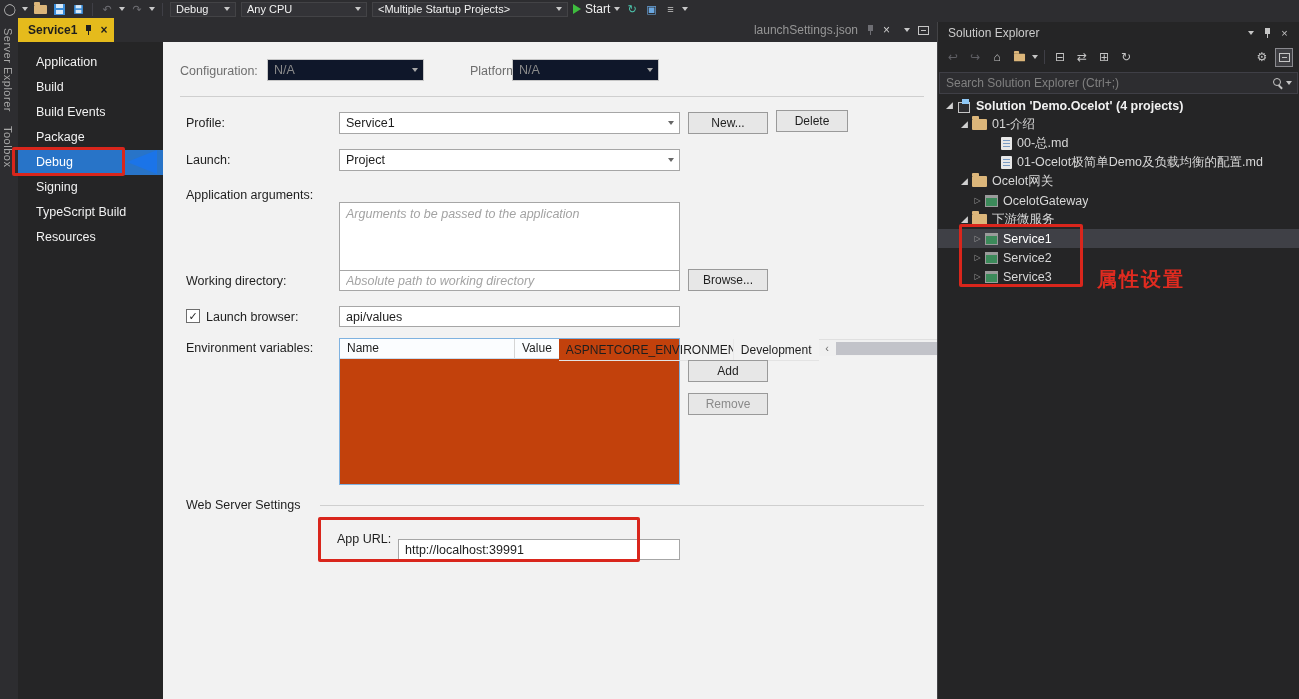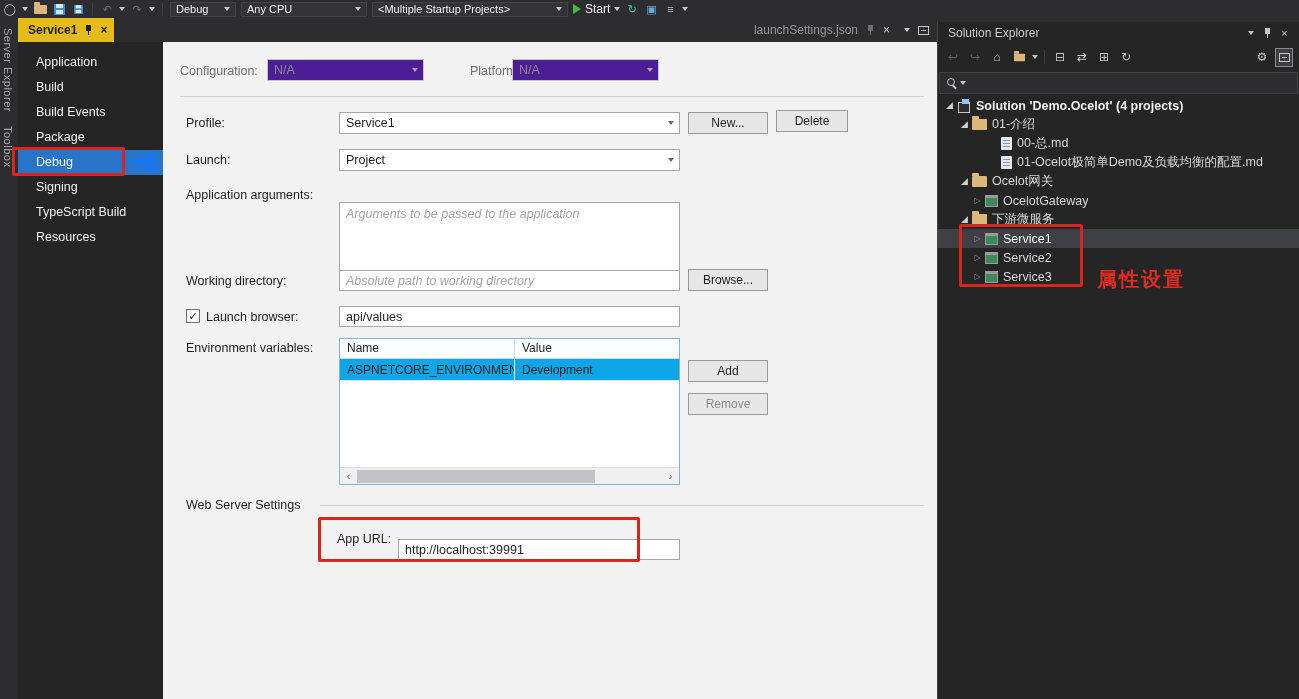--- a/index.html
+++ b/index.html
@@ -41,31 +41,31 @@
   .propnav .item.selected{background:#2874c8;color:#fff}
 
   
   .content{position:absolute;left:163px;top:42px;width:774px;height:657px;background:#f2f2f2;color:#1e1e1e}
   .lbl{position:absolute;font-size:12.5px;color:#1e1e1e;white-space:nowrap}
   .lbl.dim{color:#6e6e6e}
   .sep{position:absolute;height:1px;background:#cfcfcf}
   .combo{position:absolute;background:#fff;border:1px solid #a6a6a6;display:flex;align-items:center;padding:0 22px 0 6px;font-size:12.5px;color:#1e1e1e;cursor:pointer}
   .combo .dd{position:absolute;right:0;top:0;bottom:0;width:17px;display:flex;align-items:center;justify-content:center}
   .combo .dd .caret{border-top-color:#666}
-  .combo.disabled{background:#4c1d95;border-color:#c6c6c6;color:#8a8a8a}
+  .combo.disabled{background:#0f172a;border-color:#c6c6c6;color:#8a8a8a}
   .combo.disabled .dd .caret{border-top-color:#a8a8a8}
   .btn{position:absolute;background:#e7e7e7;border:1px solid #9a9a9a;font-size:12px;color:#1e1e1e;display:flex;align-items:center;justify-content:center;cursor:pointer}
   .btn.dim{color:#8a8a8a}
   .tbox{position:absolute;background:#fff;border:1px solid #a6a6a6;font-size:12.5px;color:#1e1e1e;padding:0 6px;font-family:inherit;outline:none}
   textarea.tbox{padding:4px 6px;resize:none}
   .tbox::placeholder{color:#a3a3a3;font-style:italic}
   .checkbox{position:absolute;width:14px;height:14px;background:#fff;border:1px solid #6d6d6d;display:flex;align-items:center;justify-content:center;font-size:11px;color:#1e1e1e;cursor:pointer}
 
   
-  .envtable{position:absolute;left:176px;top:296px;width:341px;height:147px;background:#0ea5e9;border:1px solid #7fb2e0;display:flex;flex-direction:column;font-size:12px}
+  .envtable{position:absolute;left:176px;top:296px;width:341px;height:147px;background:#c2410c;border:1px solid #7fb2e0;display:flex;flex-direction:row;font-size:12px}
   .env-head{display:flex;height:20px;border-bottom:1px solid #c9dcef;background:#fbfdff;color:#1e1e1e}
   .env-head .c1{width:175px;border-right:1px solid #d5d5d5;padding:2px 7px}
   .env-head .c2{flex:1;padding:2px 7px}
   .env-row{display:flex;height:22px;border-bottom:1px solid #e3e3e3}
   .env-row .c1{width:175px;border-right:1px solid #e9e9e9;padding:4px 7px;white-space:nowrap;overflow:hidden}
   .env-row .c2{flex:1;padding:4px 7px;white-space:nowrap;overflow:hidden}
   .env-fill{flex:1;background:#fff}
   .env-scroll{height:17px;background:#f0f0f0;display:flex;align-items:center;border-top:1px solid #e0e0e0}
   .env-scroll .arr{width:17px;text-align:center;color:#6e6e6e;font-size:11px;cursor:pointer}
   .env-scroll .track{flex:1;height:17px;display:flex;align-items:center}
@@ -298,20 +298,21 @@
       <span class="se-tbi">⇄</span>
       <span class="se-tbi">⊞</span>
       <span class="se-tbi">↻</span>
       <span class="se-spacer"></span>
       <span class="se-tbi">⚙</span>
       <span class="se-tbi toggled">
           <span class="i-preview"></span>
         </span>
     </div>
     <div class="se-search">
+      <input placeholder="Search Solution Explorer (Ctrl+;)" style="">
       <span class="magnifier"></span>
       <span class="caret" style="border-top-color:#c5c5c5"></span>
     </div>
 
     <div class="tree">
       <div class="trow lv0">
         <span class="exp">◢</span>
         <span class="ticn i-solution"></span>
         <span class="tlabel bold">Solution 'Demo.Ocelot' (4 projects)</span>
       </div>

